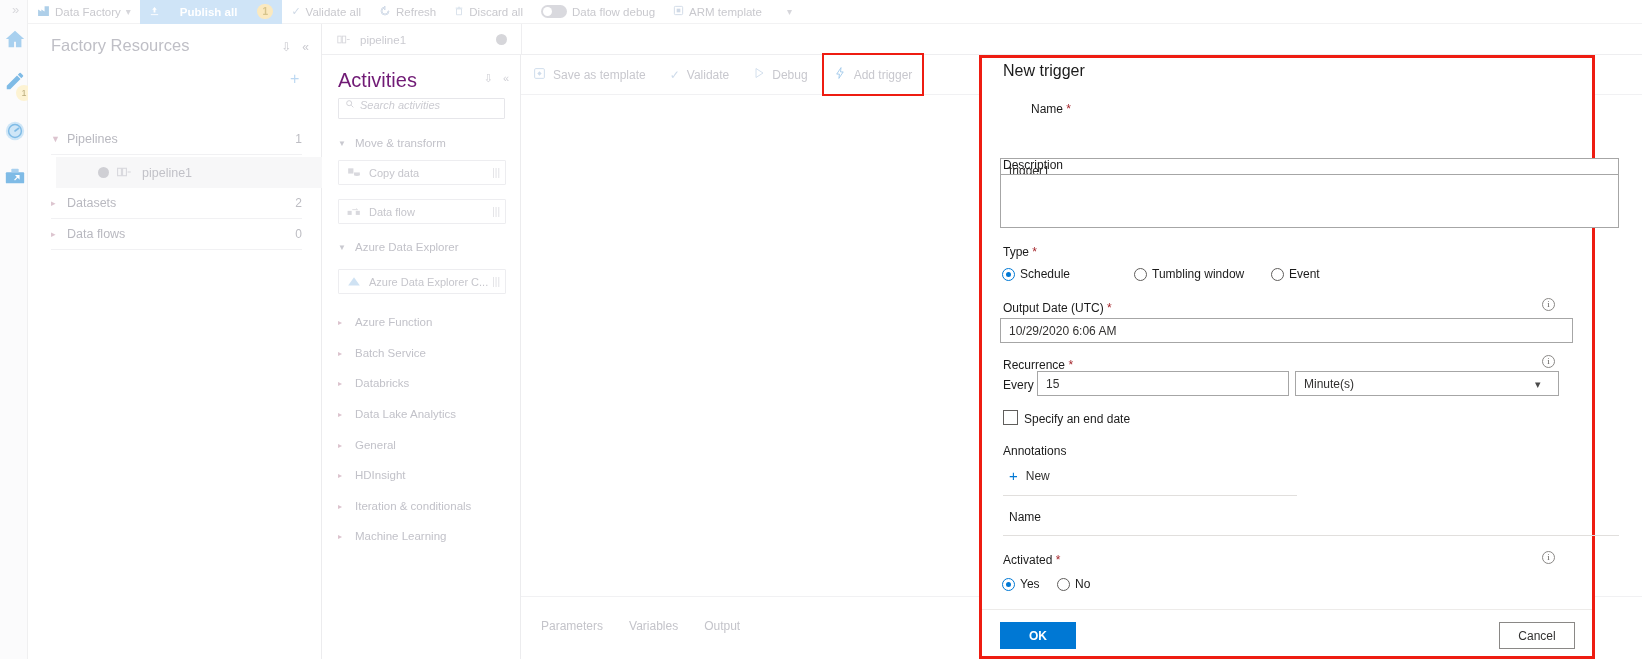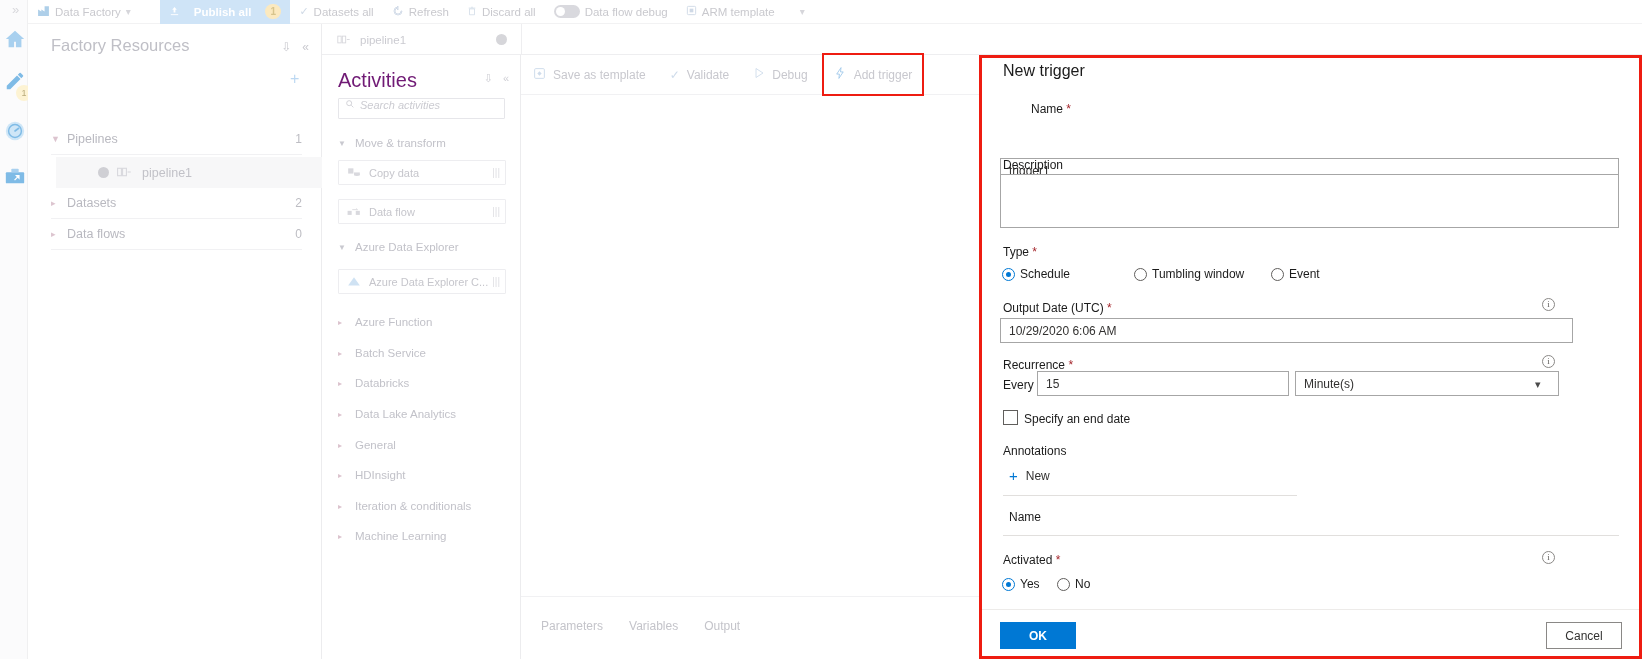--- a/index.html
+++ b/index.html
@@ -30,21 +30,21 @@
   
   .topbar {
     position:absolute; left:28px; top:0; right:0; height:24px;
     background:#fff; border-bottom:1px solid #f2f2f3;
     display:flex; align-items:center; font-size:11.5px; color:#c9c9ce;
   }
   .tb-item { display:flex; align-items:center; gap:5px; padding:0 9px; height:24px; white-space:nowrap; }
   .tb-item .gl { font-size:11px; color:#cfd9e6; }
   .tb-pub {
     background:#cfe4f7; color:#ffffff; height:24px; padding:0 9px;
-    display:flex; align-items:center; gap:14px; font-weight:600;margin-left:20px;
+    display:flex; align-items:center; gap:20px; font-weight:600;
   }
   .tb-pub .cnt {
     background:#fbe9bf; color:#d7c48c; border-radius:9px; min-width:16px; height:15px;
     font-size:10px; line-height:15px; text-align:center; padding:0 4px; font-weight:600;
   }
   .toggle {
     width:26px; height:13px; border-radius:7px; background:#d9d9de; position:relative;
   }
   .toggle::after {
     content:""; position:absolute; left:2px; top:2px; width:9px; height:9px;
@@ -141,21 +141,21 @@
     display:flex; align-items:center; gap:7px;
   }
   .bottompanel {
     position:absolute; left:521px; right:0; bottom:0; height:63px;
     background:#fff; border-top:1px solid #f1f1f3;
   }
   .bp-tabs { position:absolute; left:20px; top:22px; display:flex; gap:26px; font-size:12px; color:#c4c4ca; }
 
   
   .flyout {
-    position:absolute; left:979px; top:55px; width:663px; height:604px;
+    position:absolute; left:979px; top:55px; width:616px; height:604px;
     background:#ffffff; border:3px solid #ee1c11;
   }
   .fly-inner { position:absolute; inset:0; background:#fff; }
   .fly-title { position:absolute; left:21px; top:4px; font-size:16px; color:#1b1b1b; }
 
   .fl { position:absolute; font-size:12px; color:#1b1b1b; }
   .req { color:#a4262c; font-size:12px; }
   .fin {
     position:absolute; border:1px solid #a6a6a6; background:#fff;
     font-size:12px; color:#323130; padding:0 8px;
@@ -261,21 +261,21 @@
               <path d="M12 3l5 6h-3v6h-4V9H7z" fill="#fff"></path>
               <path d="M4 19h16v2H4z" fill="#fff"></path>
             </svg>
         </span>
         <span>Publish all</span>
         <span class="cnt">1</span>
       </div>
 
       <div class="tb-item">
         <span class="gl">✓</span>
-        <span>Datasets all</span>
+        <span>Validate all</span>
       </div>
 
       <div class="tb-item">
         <span class="gl">
           <svg width="12" height="12" viewBox="0 0 24 24">
               <path d="M12 4a8 8 0 108 8h-2a6 6 0 11-6-6V2l-4 4 4 4V6" fill="none" stroke="#cfd9e6" stroke-width="1.8"></path>
             </svg>
         </span>
         <span>Refresh</span>
       </div>

